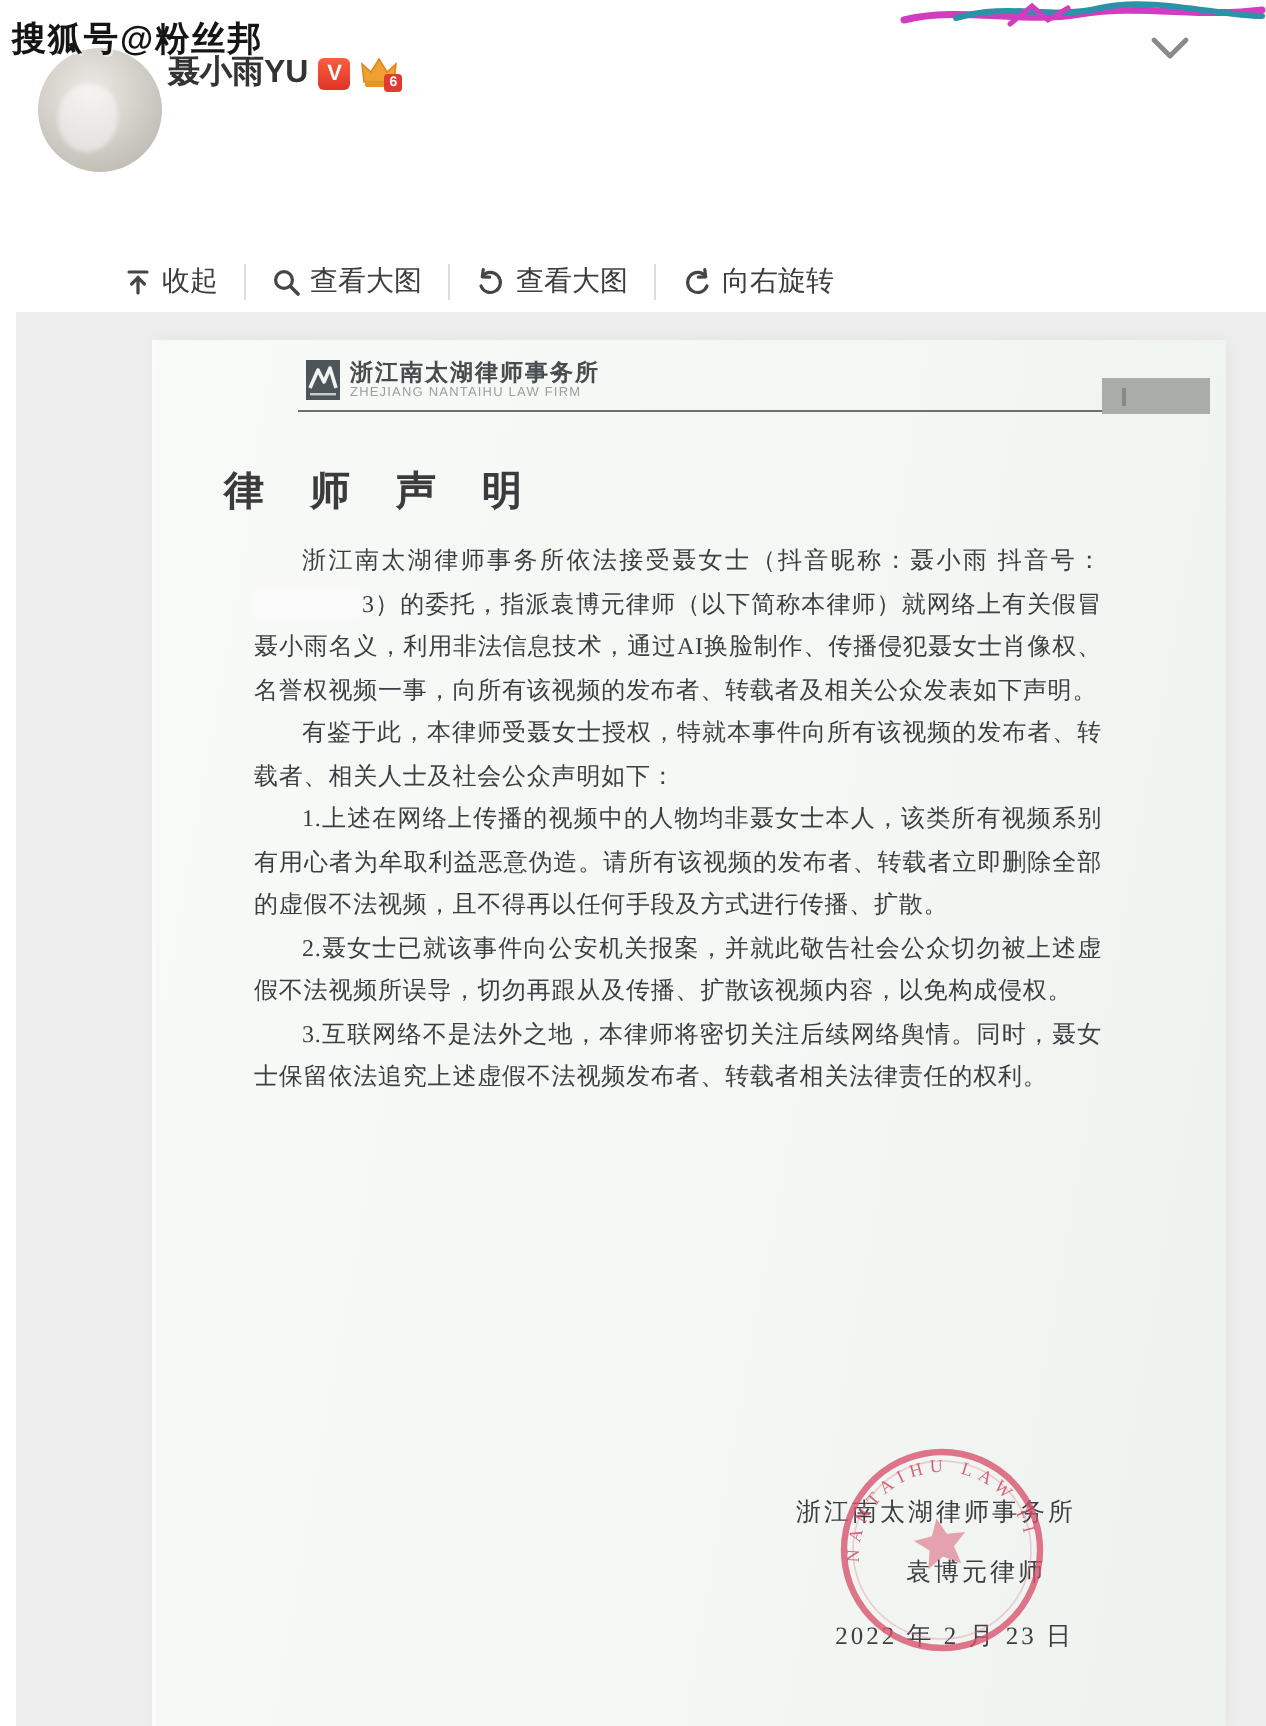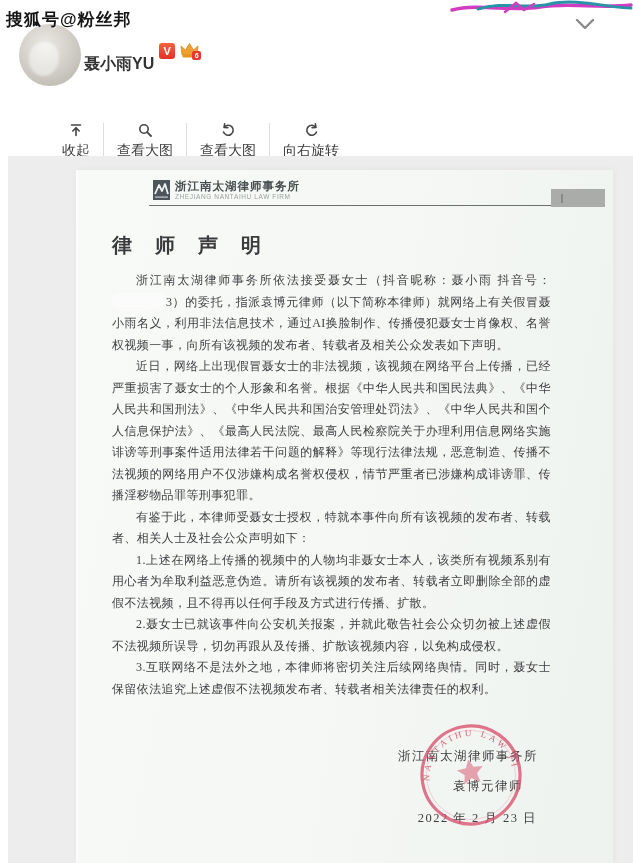--- a/index.html
+++ b/index.html
@@ -10,37 +10,37 @@
   
   .watermark { position:absolute; left:6px; top:8px; font-size:17px; font-weight:bold;
     color:#151515; letter-spacing:1px; text-shadow:0 0 1px #ffffff, 1px 1px 0 rgba(255,255,255,.45); z-index:6; }
 
   
   .avatar { position:absolute; left:19px; top:24px; width:62px; height:62px; border-radius:50%;
     background:radial-gradient(circle at 42% 35%, #eceae5 0%, #d4d1ca 45%, #b3b0a8 100%); overflow:hidden; }
   .avatar .blob { position:absolute; left:10px; top:18px; width:30px; height:34px; border-radius:50% 45% 55% 50%;
     background:rgba(255,255,255,.45); filter:blur(1px); }
   .name-row { position:absolute; left:84px; top:26px; display:flex; align-items:center; gap:5px; }
-  .username { font-size:16px; font-weight:bold; color:#333;margin-top:28px; }
+  .username { font-size:16px; font-weight:bold; color:#333; }
   .v-badge { width:16px; height:16px; border-radius:3px; background:linear-gradient(180deg,#f9603f,#e03226);
     color:#fff; font-size:11px; font-weight:bold; display:flex; align-items:center; justify-content:center; }
   .crown-badge { position:relative; width:19px; height:17px; }
   .crown-badge .six { position:absolute; right:-2px; bottom:-1px; width:9px; height:9px; border-radius:2px;
     background:#e23a2e; color:#fff; font-size:7px; font-weight:bold; line-height:9px; text-align:center; }
   .meta { position:absolute; left:84px; top:52px; font-size:14px; color:#939393; }
   .post-text { position:absolute; left:84px; top:71px; font-size:15px; color:#333; line-height:23px; }
   .chevron { position:absolute; left:574px; top:17px; width:22px; height:14px; cursor:pointer; }
 
   
   .scribble { position:absolute; left:450px; top:0; width:183px; height:15px; }
 
   
   .toolbar { position:absolute; left:62px; top:127px; height:28px; display:flex; align-items:center;
     font-size:14px; color:#3d3d3d; }
-  .tool { display:flex; align-items:center; gap:5px; padding:0 13px; cursor:pointer;flex-direction:column; }
+  .tool { display:flex; align-items:center; gap:5px; padding:0 13px; cursor:pointer; }
   .tool:first-child { padding-left:0; }
   .tool + .tool { border-left:1px solid #ddd; }
   .tool svg { display:block; }
 
   
   .viewer { position:absolute; left:8px; top:156px; width:625px; height:819px; background:#ecedec; }
   .paper { position:absolute; left:70px; top:14px; width:535px; height:693px;
     background:linear-gradient(100deg,#f8faf7 0%, #f4f7f3 55%, #eef2ee 100%);
     box-shadow:-2px 0 0 rgba(255,255,255,.85), 0 0 7px rgba(0,0,0,.05); }
 
@@ -53,21 +53,21 @@
   .lh-rule { position:absolute; left:71px; top:35px; width:402px; border-top:1.5px solid #6a706f; }
   .gray-box { position:absolute; left:473px; top:19px; width:54px; height:18px; background:#a9aca9; }
   .gray-box i { position:absolute; left:10px; top:5px; width:2px; height:9px; background:#878a88; }
 
   
   .doc-title { position:absolute; left:34px; right:62px; top:62px; text-align:left;
     font-family:"Liberation Serif", serif; font-size:20px; font-weight:700; color:#3b3b3d;
     letter-spacing:9px; }
   .doc-body { position:absolute; left:34px; right:62px; top:100px; font-family:"Liberation Serif", serif;
     font-size:12px; line-height:21.5px; letter-spacing:.4px; color:#3e3e42; text-align:justify; }
-  .doc-body p { text-indent:2em; }
+  .doc-body p { text-indent:2em;margin-left:15px; }
   .redact { display:inline-block; width:50px; height:11px; vertical-align:-1px; margin:0 2px;
     background:#fbfbfb; border-radius:2px; box-shadow:0 0 5px 2px rgba(252,252,252,.95); }
 
   
   .sig { position:absolute; font-family:"Liberation Serif", serif; font-size:12.5px; color:#3e3e42;
     letter-spacing:1.5px; }
   .sig-firm { right:75px; top:578px; }
   .sig-lawyer { right:90px; top:608px; }
   .sig-date { right:76px; top:640px;margin-left:23px; }
   .seal { position:absolute; left:338px; top:550px; width:110px; height:110px; transform:rotate(-10deg); }
@@ -150,21 +150,20 @@
       <div class="firm-en">ZHEJIANG NANTAIHU LAW FIRM</div>
       <div class="lh-rule"></div>
       <div class="gray-box">
           <i></i>
         </div>
 
       <div class="doc-title">律 师 声 明</div>
 
       <div class="doc-body">
         <p><span>浙江南太湖律师事务所依法接受聂女士（抖音昵称：聂小雨 抖音号：</span><span class="redact"></span><span>3）的委托，指派袁博元律师（以下简称本律师）就网络上有关假冒聂小雨名义，利用非法信息技术，通过AI换脸制作、传播侵犯聂女士肖像权、名誉权视频一事，向所有该视频的发布者、转载者及相关公众发表如下声明。</span></p>
-        <p>近日，网络上出现假冒聂女士的非法视频，该视频在网络平台上传播，已经严重损害了聂女士的个人形象和名誉。根据《中华人民共和国民法典》、《中华人民共和国刑法》、《中华人民共和国治安管理处罚法》、《中华人民共和国个人信息保护法》、《最高人民法院、最高人民检察院关于办理利用信息网络实施诽谤等刑事案件适用法律若干问题的解释》等现行法律法规，恶意制造、传播不法视频的网络用户不仅涉嫌构成名誉权侵权，情节严重者已涉嫌构成诽谤罪、传播淫秽物品罪等刑事犯罪。</p>
         <p>有鉴于此，本律师受聂女士授权，特就本事件向所有该视频的发布者、转载者、相关人士及社会公众声明如下：</p>
         <p>1.上述在网络上传播的视频中的人物均非聂女士本人，该类所有视频系别有用心者为牟取利益恶意伪造。请所有该视频的发布者、转载者立即删除全部的虚假不法视频，且不得再以任何手段及方式进行传播、扩散。</p>
         <p>2.聂女士已就该事件向公安机关报案，并就此敬告社会公众切勿被上述虚假不法视频所误导，切勿再跟从及传播、扩散该视频内容，以免构成侵权。</p>
         <p>3.互联网络不是法外之地，本律师将密切关注后续网络舆情。同时，聂女士保留依法追究上述虚假不法视频发布者、转载者相关法律责任的权利。</p>
       </div>
 
       <div class="sig sig-firm">浙江南太湖律师事务所</div>
       <div class="sig sig-lawyer">袁博元律师</div>
       <div class="sig sig-date">2022 年 2 月 23 日</div>
 

